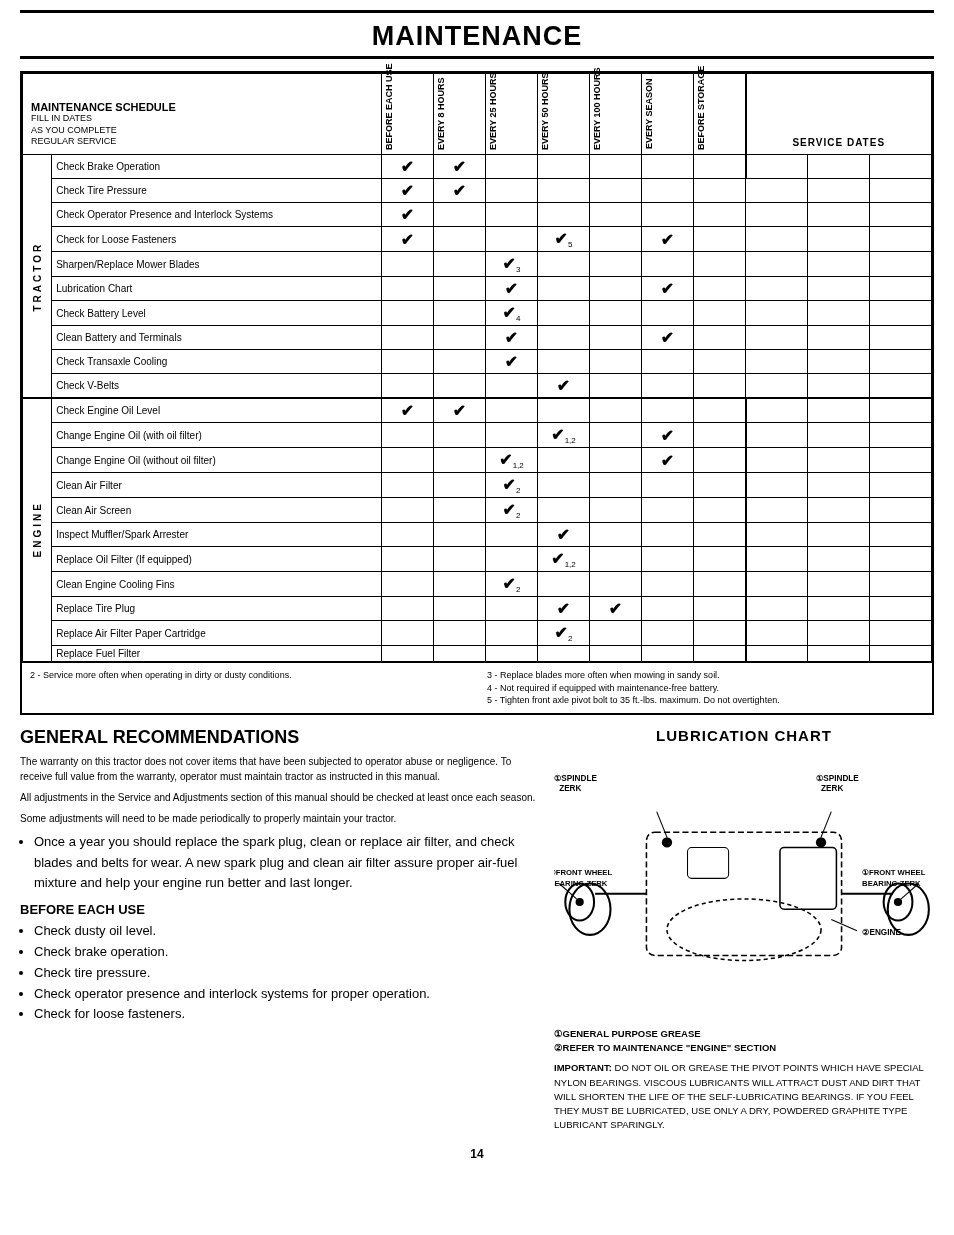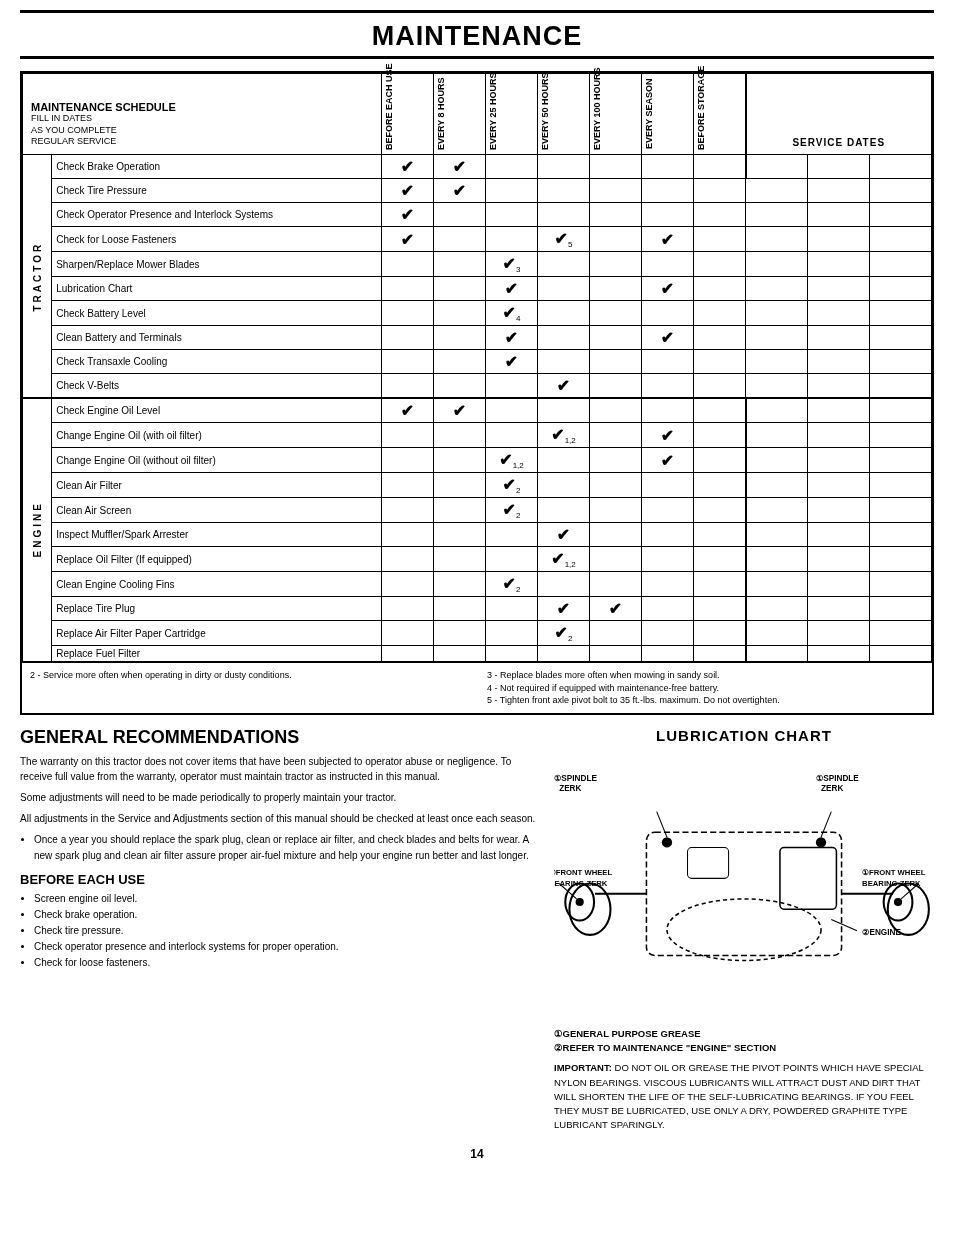--- a/index.html
+++ b/index.html
@@ -150,21 +150,21 @@
     }
 
     .before-each-use-title {
       font-size: 13px;
       font-weight: bold;
       margin-bottom: 4px;
     }
 
     .bullet-list {
       padding-left: 14px;
-      font-size: 10px;
+      font-size: 13px;
       line-height: 1.6;
     }
     .bullet-list li {
       list-style-type: disc;
     }
 
     
     .lub-chart-title {
       font-size: 15px;
       font-weight: bold;
@@ -531,30 +531,30 @@
     </div>
   </div>
 </div>
 
 <div class="bottom-section">
 
   <div class="left-col">
     <div class="gen-rec-title">GENERAL RECOMMENDATIONS</div>
     <div class="gen-rec-body">
       <p style="margin-bottom:6px;">The warranty on this tractor does not cover items that have been subjected to operator abuse or negligence. To receive full value from the warranty, operator must maintain tractor as instructed in this manual.</p>
+      <p style="margin-bottom:6px;">All adjustments in the Service and Adjustments section of this manual should be checked at least once each season.</p>
       <p style="margin-bottom:6px;">Some adjustments will need to be made periodically to properly maintain your tractor.</p>
-      <p style="margin-bottom:6px;">All adjustments in the Service and Adjustments section of this manual should be checked at least once each season.</p>
       <ul class="bullet-list" style="margin-bottom:6px; list-style-type:disc; padding-left:14px;">
         <li>Once a year you should replace the spark plug, clean or replace air filter, and check blades and belts for wear. A new spark plug and clean air filter assure proper air-fuel mixture and help your engine run better and last longer.</li>
       </ul>
     </div>
 
     <div class="before-each-use-title">BEFORE EACH USE</div>
     <ul class="bullet-list" id="before-each-use-list">
-    <li>Screen engine oil level.</li>
+    <li>Check dusty oil level.</li>
         <li>Check brake operation.</li>
         <li>Check tire pressure.</li>
         <li>Check operator presence and interlock systems for proper operation.</li>
         <li>Check for loose fasteners.</li>
       </ul>
   </div>
 
   <div class="right-col">
     <div class="lub-chart-title">LUBRICATION CHART</div>
 

